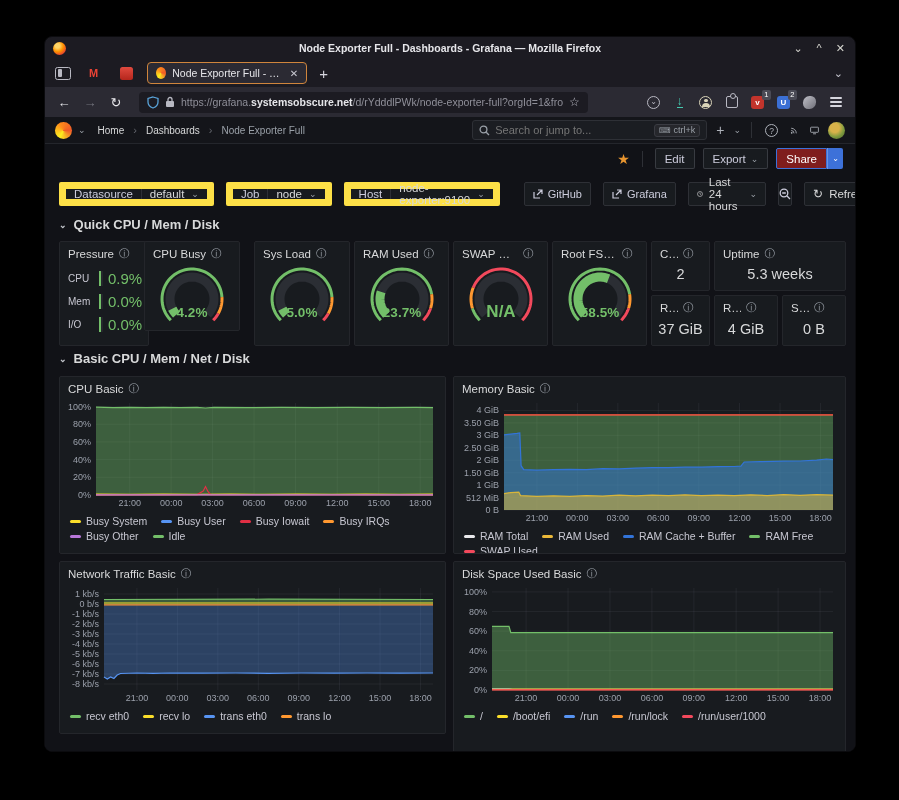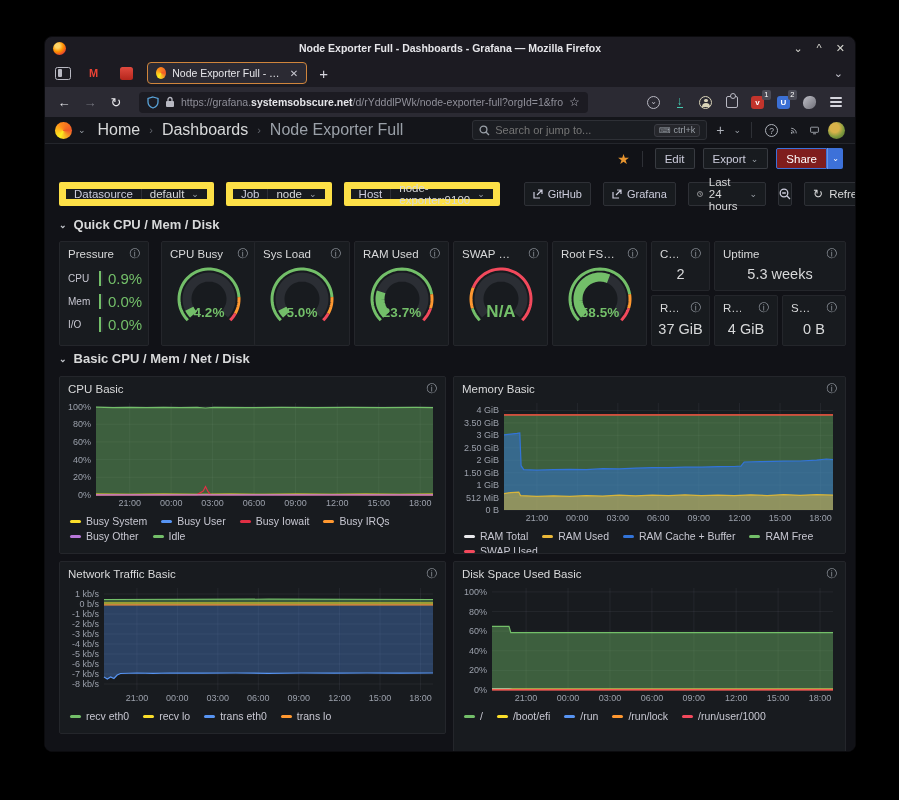--- a/index.html
+++ b/index.html
@@ -45,21 +45,21 @@
   .ext-red { width:13px; height:13px; background:#c2342c; border-radius:3px; color:#fff; font-size:8px; font-weight:700; text-align:center; line-height:13px; }
   .ext-blue { width:13px; height:13px; background:#3b6fd4; border-radius:3px; color:#fff; font-size:8px; font-weight:700; text-align:center; line-height:13px; }
   .ext-paw { width:13px; height:13px; background:linear-gradient(135deg,#bfbfc7,#6f6f78); border-radius:50% 40% 50% 40%; }
   .ico-menu { width:12px; height:10px; display:flex; flex-direction:column; justify-content:space-between; }
   .ico-menu i { height:1.6px; background:#d6d6de; border-radius:1px; }
 
   
   .gnav { position:absolute; left:0; top:80px; right:0; height:27px; background:#14151a; border-bottom:1px solid #24262c; display:flex; align-items:center; padding:0 10px; gap:6px; }
   .gflame { width:17px; height:17px; border-radius:50%; background:conic-gradient(from 210deg,#fcee1f,#ff8c1a,#f05a28,#fcee1f); }
   .caret { color:#9aa0a8; font-size:9px; }
-  .crumb { font-size:16px; color:#d8d9da; font-weight:500; }
+  .crumb { font-size:10px; color:#d8d9da; font-weight:500; }
   .crumb.dim { color:#9aa0a8; font-weight:400; }
   .crumb-sep { color:#62656c; font-size:11px; margin:0 3px; }
   .gsearch { margin-left:auto; width:235px; height:20px; background:#1b1d22; border:1px solid #2e3036; border-radius:3px; display:flex; align-items:center; padding:0 6px; gap:5px; }
   .gsearch input { background:transparent; border:none; outline:none; color:#9aa0a8; font-size:11px; flex:1; font-family:"Liberation Sans",sans-serif; }
   .kbd { display:flex; align-items:center; gap:3px; background:#26272c; border:1px solid #3a3b42; border-radius:3px; padding:0.5px 4px; color:#9aa0a8; font-size:9px; }
   .gnav-ico { color:#aeb2ba; font-size:12px; padding:0 3px; }
   .vdiv { width:1px; height:16px; background:#2e3036; margin:0 4px; }
   .avatar { width:17px; height:17px; border-radius:50%; background:radial-gradient(circle at 40% 35%, #d8b24a 0 30%, #7d9a3e 60%, #4c5e2c); }
 
   .gsub { position:absolute; left:0; top:107px; right:0; height:29px; background:#111217; display:flex; align-items:center; justify-content:flex-end; padding:0 12px; gap:8px; }
@@ -79,21 +79,21 @@
   .tpick { height:24px; display:flex; align-items:center; gap:6px; padding:0 8px; border:1px solid #2e3036; background:#181b1f; border-radius:2px; color:#d8d9da; font-size:11.5px; }
   .sq { height:24px; width:26px; display:flex; align-items:center; justify-content:center; border:1px solid #2e3036; background:#181b1f; border-radius:2px; color:#ccccdc; font-size:12px; }
   .refresh-group { height:24px; display:flex; align-items:center; border:1px solid #2e3036; background:#181b1f; border-radius:2px; color:#d8d9da; font-size:11.5px; }
   .refresh-main { display:flex; align-items:center; gap:6px; padding:0 8px; border-right:1px solid #2e3036; height:100%; }
   .refresh-int { display:flex; align-items:center; gap:6px; padding:0 7px; }
 
   .section-head { position:absolute; display:flex; align-items:center; gap:7px; color:#d8d9da; font-size:13px; font-weight:600; }
   .section-head .caret { font-size:9px; color:#c5c8ce; }
 
   .panel { position:absolute; background:#181b1f; border:1px solid #24262b; border-radius:2px; overflow:hidden; }
-  .phead { display:flex; align-items:center; gap:5px; padding:5px 8px 0 8px;justify-content:space-between; }
+  .phead { display:flex; align-items:center; gap:5px; padding:5px 8px 0 8px; }
   .ptitle { font-size:11.5px; font-weight:500; color:#d8d9da; white-space:nowrap; overflow:hidden; text-overflow:ellipsis; }
   .info-ico { color:#9aa0a8; font-size:10.5px; flex:0 0 auto; }
 
   .pressure-rows { display:flex; flex-direction:column; gap:6px; padding:9px 8px 0 8px; }
   .prow { display:flex; align-items:center; gap:5px; }
   .prow .plabel { width:26px; font-size:10px; color:#c7c7d1; }
   .pbar { flex:1; height:15px; background:#24262c; position:relative; }
   .pbar::before { content:""; position:absolute; left:0; top:0; bottom:0; width:2px; background:#73bf69; }
   .prow .pval { width:32px; text-align:right; font-size:15px; color:#73bf69; }
 
@@ -322,21 +322,21 @@
               <span class="pval">0.0%</span>
             </div>
         <div class="prow">
               <span class="plabel">I/O</span>
               <span class="pbar"></span>
               <span class="pval">0.0%</span>
             </div>
       </div>
     </div>
 
-    <div class="panel" style="left:116px; top:68px; width:96px; height:105px;">
+    <div class="panel" style="left:99px; top:68px; width:96px; height:90px;">
       <div class="phead">
             <span class="ptitle" style="max-width:56px;">CPU Busy</span>
             <span class="info-ico">ⓘ</span>
           </div>
       <div class="gaugebox">
             <svg width="86" height="68">
               <path d="M21.79 55.21L19.84 53.07L18.11 50.75L16.61 48.27L15.36 45.65L14.36 42.93L13.63 40.13L13.18 37.27L13.00 34.38L13.11 31.48L13.49 28.61L14.15 25.79L15.07 23.04L16.26 20.40L17.70 17.89L19.37 15.52L21.26 13.33L23.36 11.33L25.63 9.54L28.07 7.98L30.65 6.66L33.35 5.59L36.13 4.80L38.98 4.27L41.87 4.02L44.77 4.05L47.65 4.36L50.48 4.95L53.25 5.81L55.92 6.93L58.47 8.30L60.88 9.91L63.12 11.75L65.17 13.79L67.02 16.03L68.64 18.43L70.02 20.97L71.15 23.64L72.02 26.40L72.62 29.24L72.94 32.12" fill="none" stroke="#73bf69" stroke-width="3"></path>
               <path d="M72.94 32.12L72.96 32.54L72.98 32.96L72.99 33.39L73.00 33.81L73.00 34.24L72.99 34.66L72.98 35.08L72.96 35.51L72.94 35.93L72.91 36.35L72.87 36.78L72.83 37.20L72.78 37.62L72.73 38.04L72.67 38.46L72.60 38.88L72.53 39.30L72.45 39.71L72.37 40.13L72.28 40.54L72.18 40.96L72.08 41.37L71.97 41.78L71.86 42.19L71.74 42.60L71.62 43.00L71.49 43.40L71.35 43.81L71.21 44.21L71.06 44.60L70.91 45.00L70.75 45.39L70.59 45.78L70.42 46.17L70.24 46.56L70.06 46.94L69.88 47.32L69.69 47.70L69.49 48.08L69.29 48.45" fill="none" stroke="#ff9830" stroke-width="3"></path>
               <path d="M69.29 48.45L69.19 48.64L69.08 48.82L68.98 49.01L68.87 49.19L68.76 49.37L68.65 49.55L68.54 49.74L68.43 49.92L68.32 50.09L68.20 50.27L68.09 50.45L67.97 50.63L67.85 50.80L67.73 50.98L67.61 51.15L67.49 51.33L67.37 51.50L67.24 51.67L67.12 51.84L66.99 52.01L66.86 52.18L66.73 52.35L66.60 52.52L66.47 52.68L66.34 52.85L66.21 53.01L66.07 53.18L65.93 53.34L65.80 53.50L65.66 53.66L65.52 53.82L65.38 53.98L65.24 54.14L65.09 54.29L64.95 54.45L64.80 54.61L64.66 54.76L64.51 54.91L64.36 55.06L64.21 55.21" fill="none" stroke="#f2495c" stroke-width="3"></path>
               <path d="M27.44 49.56L25.72 47.62L24.24 45.49L23.02 43.21L22.08 40.80L21.42 38.29L21.07 35.73L21.02 33.14L21.27 30.56L21.83 28.03L22.67 25.58L23.81 23.25L25.20 21.07L26.84 19.07L28.71 17.27L30.78 15.71L33.01 14.40L35.39 13.36L37.86 12.61L40.41 12.15L43.00 12.00L45.59 12.15L48.14 12.61L50.61 13.36L52.99 14.40L55.22 15.71L57.29 17.27L59.16 19.07L60.80 21.07L62.19 23.25L63.33 25.58L64.17 28.03L64.73 30.56L64.98 33.14L64.93 35.73L64.58 38.29L63.92 40.80L62.98 43.21L61.76 45.49L60.28 47.62L58.56 49.56" fill="none" stroke="#2b2e34" stroke-width="9"></path>

